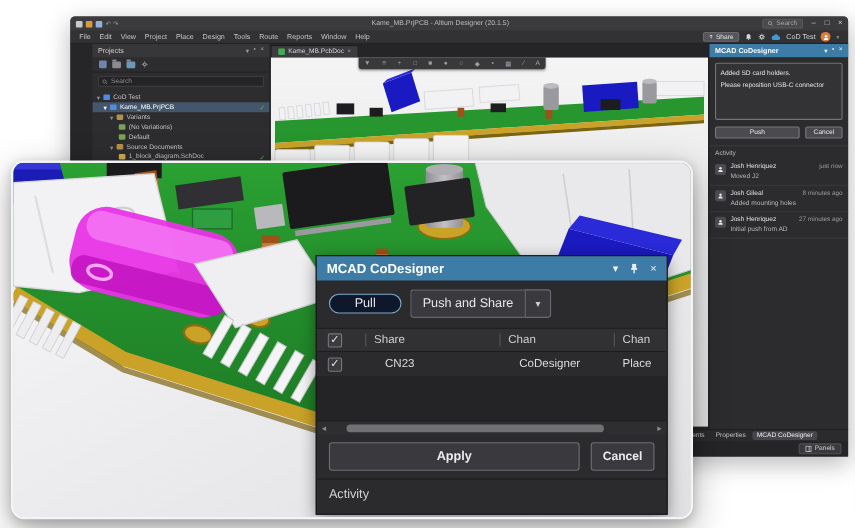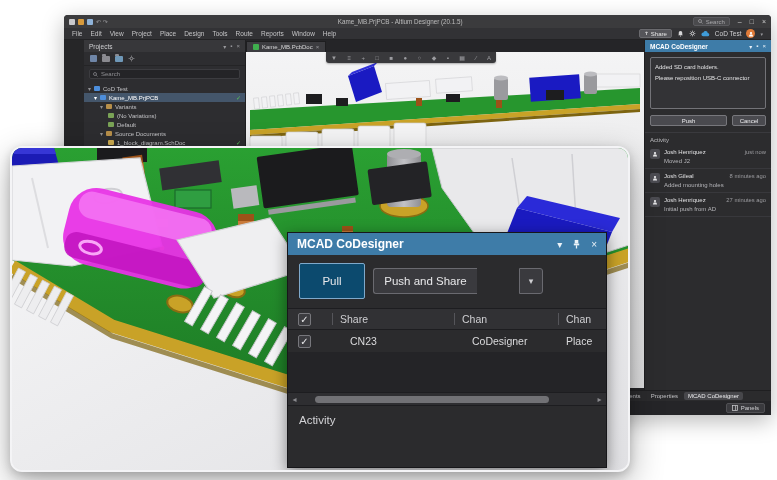--- a/index.html
+++ b/index.html
@@ -109,24 +109,24 @@
   
   .dlg { left:275px; top:84px; width:320px; height:236px; background:#2b2b2d;
     border:1px solid #17171a; box-shadow:0 4px 14px rgba(0,0,0,.45);
     display:flex; flex-direction:column; font-size:11px; z-index:5; }
   .dlg-head { height:22px; background:#3e7ca8; display:flex; align-items:center;
     padding:0 9px; color:#fff; font-weight:bold; font-size:12px; }
   .dlg-head .sp { margin-left:auto; display:flex; gap:10px; align-items:center;
     font-weight:normal; color:#eaf2f8; font-size:10px; }
   .dlg-toolbar { display:flex; align-items:center; gap:8px; padding:8px 11px 9px;
     border-bottom:1px solid #1d1d20; }
-  .btn-pull { width:66px; height:36px; background:#0c4a6e; border:1px solid #7fa9cb;
-    border-radius:2px; color:#e8e8ea; font-size:11.5px; display:flex; align-items:center;
+  .btn-pull { width:66px; height:18px; background:#0f172a; border:1px solid #7fa9cb;
+    border-radius:13px; color:#e8e8ea; font-size:11.5px; display:flex; align-items:center;
     justify-content:center; }
-  .btn-push-share { display:flex; height:26px;gap:42px; }
+  .btn-push-share { display:flex; height:26px; }
   .bps-main { width:104px; background:#3a3a3e; border:1px solid #6a6a70; border-right:none;
     border-radius:3px 0 0 3px; color:#e8e8ea; font-size:11.5px; display:flex;
     align-items:center; justify-content:center; }
   .bps-drop { width:24px; background:#3a3a3e; border:1px solid #6a6a70;
     border-radius:0 3px 3px 0; color:#cfcfd2; font-size:9px; display:flex;
     align-items:center; justify-content:center; }
   .tbl-head { height:21px; background:#313134; border-bottom:1px solid #1d1d20;
     position:relative; color:#cfcfd2; font-size:10.5px; }
   .tbl-row { height:22px; background:#2b2b2d; position:relative; color:#dadadc; font-size:10.5px; }
   .cell { position:absolute; top:0; height:100%; display:flex; align-items:center; }
@@ -628,16 +628,20 @@
     </div>
     <div class="tbl-empty"></div>
     <div class="hscroll">
       <span class="hs-arrow">◂</span>
       <span class="hs-track">
           <span class="hs-thumb"></span>
         </span>
       <span class="hs-arrow">▸</span>
     </div>
 
+    <div class="dlg-btn-row">
+      <div class="btn-apply">Apply</div>
+      <div class="btn-cancel">Cancel</div>
+    </div>
 
     <div class="dlg-activity">Activity</div>
   </div>
 </div>
 
 </body></html>

